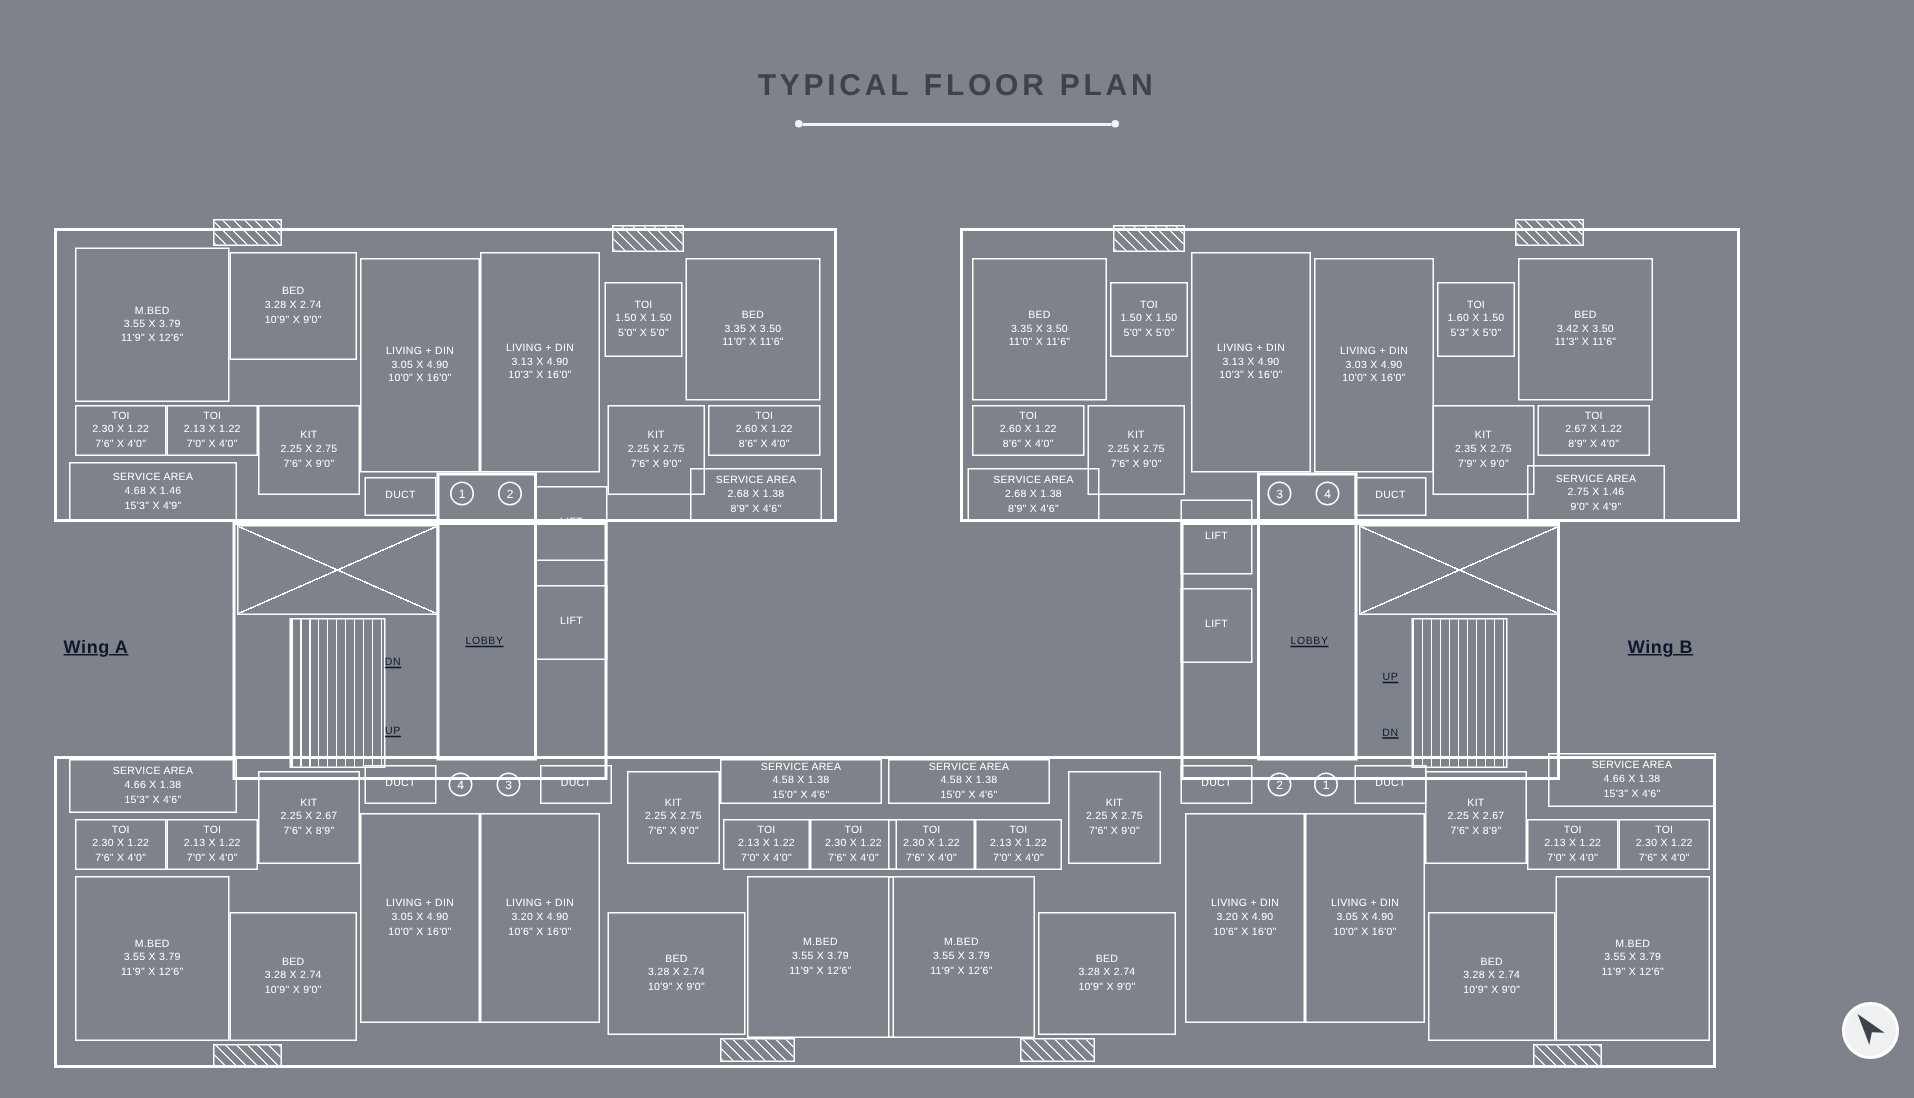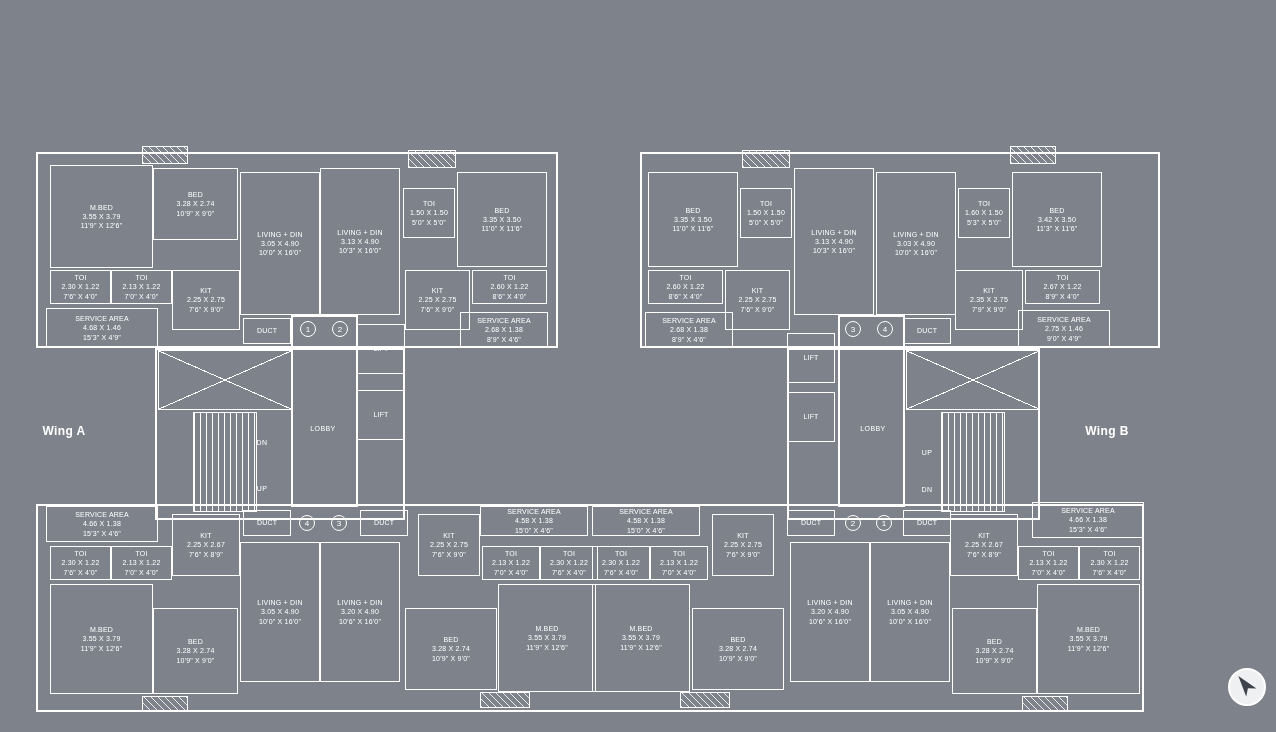--- a/index.html
+++ b/index.html
@@ -26,21 +26,21 @@
   .room {
     position: absolute; border: 1px solid #ffffff;
     display: flex; align-items: center; justify-content: center;
   }
   .room-label {
     font-size: 7px; line-height: 1.3; color: #ffffff;
     text-align: center; letter-spacing: .2px; white-space: nowrap;
   }
   .float-label {
     position: absolute; transform: translate(-50%,-50%);
-    color: #ffffff; font-size: 7px; letter-spacing: .4px; white-space: nowrap;
+    color: #0f172a; font-size: 7px; letter-spacing: .4px; white-space: nowrap; text-decoration: underline;
   }
   .float-label.wing { font-size: 12px; font-weight: bold; letter-spacing: .4px; }
   .marker {
     position: absolute; width: 16px; height: 16px; transform: translate(-50%,-50%);
     border: 1px solid #ffffff; border-radius: 50%; color: #ffffff;
     font-size: 8px; display: flex; align-items: center; justify-content: center;
   }
   .hatch {
     position: absolute; border: 1px solid #ffffff;
     background: repeating-linear-gradient(45deg, rgba(255,255,255,.85) 0 1px, transparent 1px 5px);
@@ -54,20 +54,28 @@
   .treads {
     position: absolute; border: 1px solid #ffffff;
     background: repeating-linear-gradient(90deg, #ffffff 0 1px, transparent 1px 6px);
   }
   .compass { position: absolute; left: 1226px; top: 666px; width: 42px; height: 42px; }
 </style>
 </head>
 <body>
 
 <div class="canvas" id="plan">
+  <div class="title-wrap">
+    <h1 class="title">TYPICAL FLOOR PLAN</h1>
+    <div class="title-rule">
+      <span class="dot"></span>
+      <span class="line"></span>
+      <span class="dot"></span>
+    </div>
+  </div>
 
   <div class="compass">
     <svg width="42" height="42" viewBox="0 0 42 42">
       <circle cx="21" cy="21" r="18" fill="#eef0f1" stroke="#ffffff" stroke-width="2"></circle>
       <path d="M21 7 L27.5 28 L21 22.5 L14.5 28 Z" fill="#3e434b" transform="rotate(-38 21 21)"></path>
     </svg>
   </div>
 <div class="outline" style="left: 36px; top: 152px; width: 522px; height: 196px;"></div>
     <div class="outline" style="left: 640px; top: 152px; width: 520px; height: 196px;"></div>
     <div class="outline" style="left: 36px; top: 504px; width: 1108px; height: 208px;"></div>

